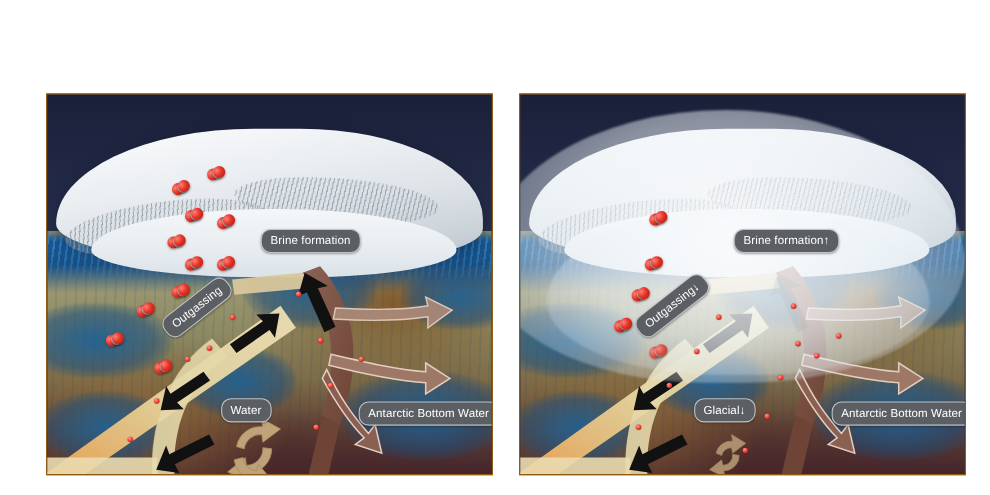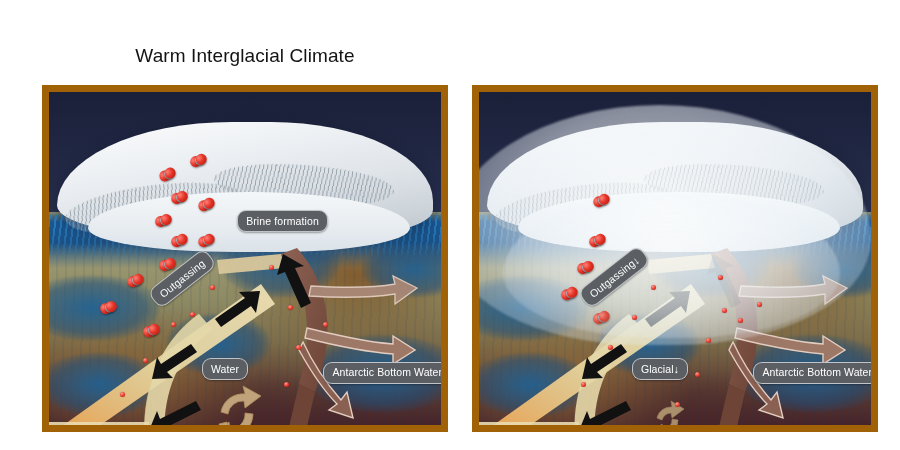--- a/index.html
+++ b/index.html
@@ -10,21 +10,21 @@
   .panel-wrap.left{left:42px;}
   .panel-wrap.right{left:472px;}
 
   .panel-title{
     position:absolute;top:45px;left:0;width:406px;text-align:center;
     font-size:19px;color:#131313;letter-spacing:.1px;font-weight:400;
   }
 
   .panel{
     position:absolute;top:85px;left:0;width:406px;height:347px;
-    overflow:hidden;border:7px solid #a16207;box-sizing:border-box;
+    overflow:hidden;border:1px solid #a16207;box-sizing:border-box;
     background:#1d2340;
   }
 
   
   .sky{position:absolute;left:0;top:0;width:100%;height:46%;
     background:linear-gradient(180deg,#1b2039 0%,#232a47 55%,#2c3453 100%);}
 
   
   .seabed{position:absolute;left:0;top:36%;width:100%;height:64%;
     background:
@@ -86,21 +86,20 @@
     border:1px solid rgba(225,230,235,.75);
     box-shadow:0 1px 2px rgba(0,0,0,.35);letter-spacing:.1px;}
   .pill.rot{transform-origin:0 0;}
 </style>
 </head>
 <body>
 
 <div class="figure">
 
   <div class="panel-wrap left">
-    <div class="panel-title">Warm Interglacial Climate</div>
 
     <div class="panel">
 
       <div class="sky"></div>
 
       <div class="seabed">
         <div class="seabed-tex"></div>
         <div class="reef" style="left:-6%;top:30%;width:34%;height:30%;"></div>
         <div class="reef" style="left:44%;top:6%;width:30%;height:34%;"></div>
         <div class="reef" style="left:30%;top:48%;width:26%;height:28%;"></div>
@@ -339,20 +338,21 @@
       <div class="co2-dot" style="left:26%;top:87%;"></div>
       <div class="co2-dot" style="left:44%;top:58%;"></div>
       <div class="co2-dot" style="left:61%;top:55%;"></div>
       <div class="co2-dot" style="left:62%;top:65%;"></div>
       <div class="co2-dot" style="left:58%;top:74%;"></div>
       <div class="co2-dot" style="left:55%;top:84%;"></div>
       <div class="co2-dot" style="left:66%;top:68%;"></div>
       <div class="co2-dot" style="left:71%;top:63%;"></div>
       <div class="co2-dot" style="left:50%;top:93%;"></div>
 
+      <div class="pill" style="left:48%;top:35.5%;">Brine formation↑</div>
       <div class="pill rot" style="left:25%;top:60%;transform:rotate(-38deg);">Outgassing↓</div>
       <div class="pill" style="left:39%;top:80%;">Glacial↓</div>
       <div class="pill" style="left:70%;top:81%;">Antarctic Bottom Water</div>
 
     </div>
   </div>
 
 </div>
 
 </body></html>

